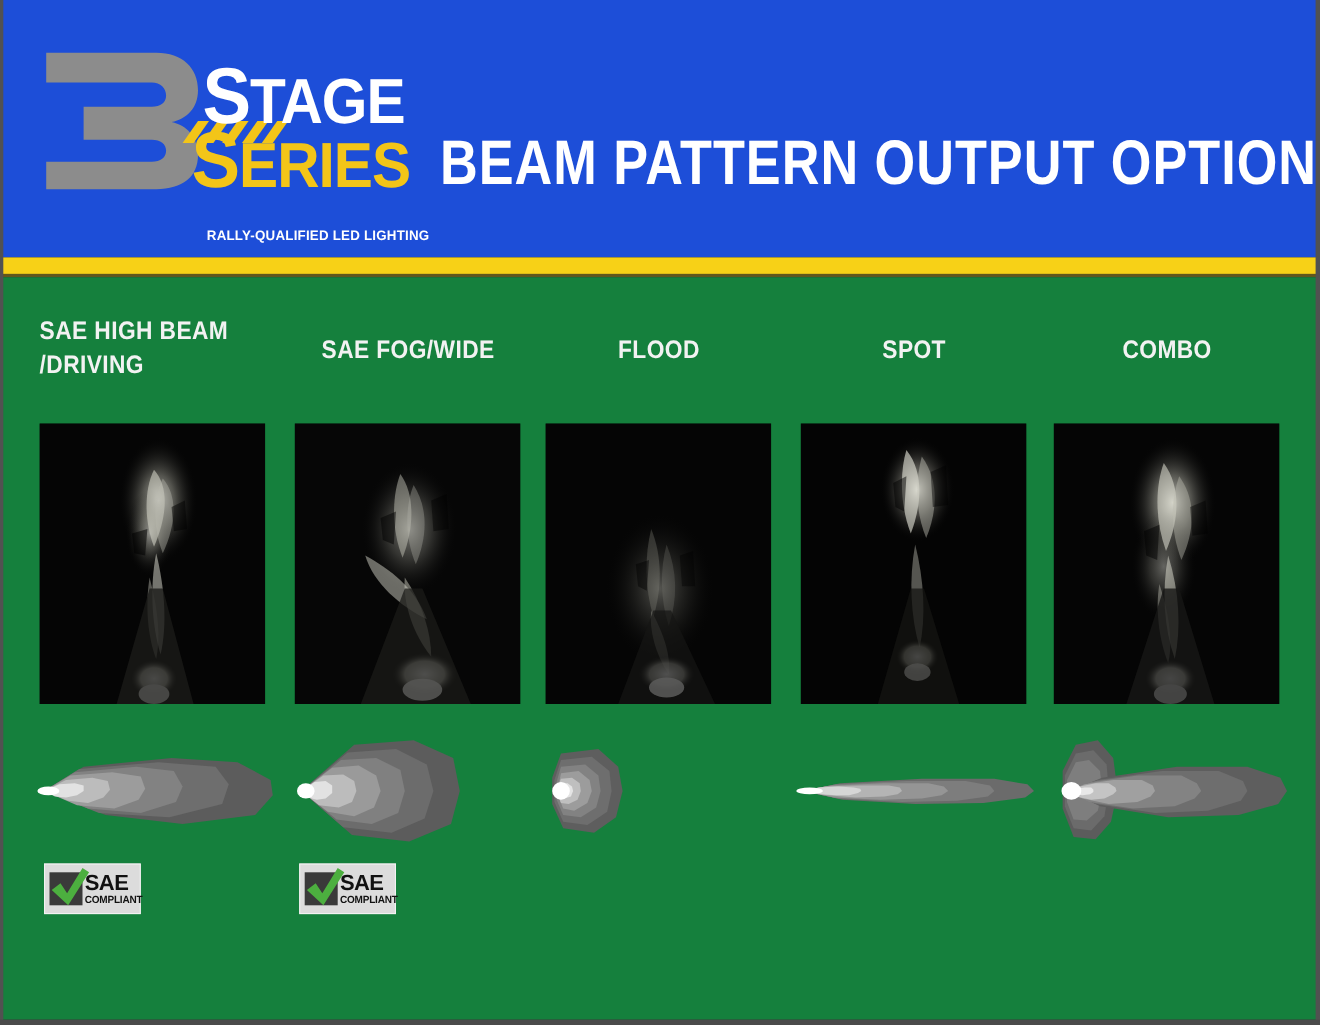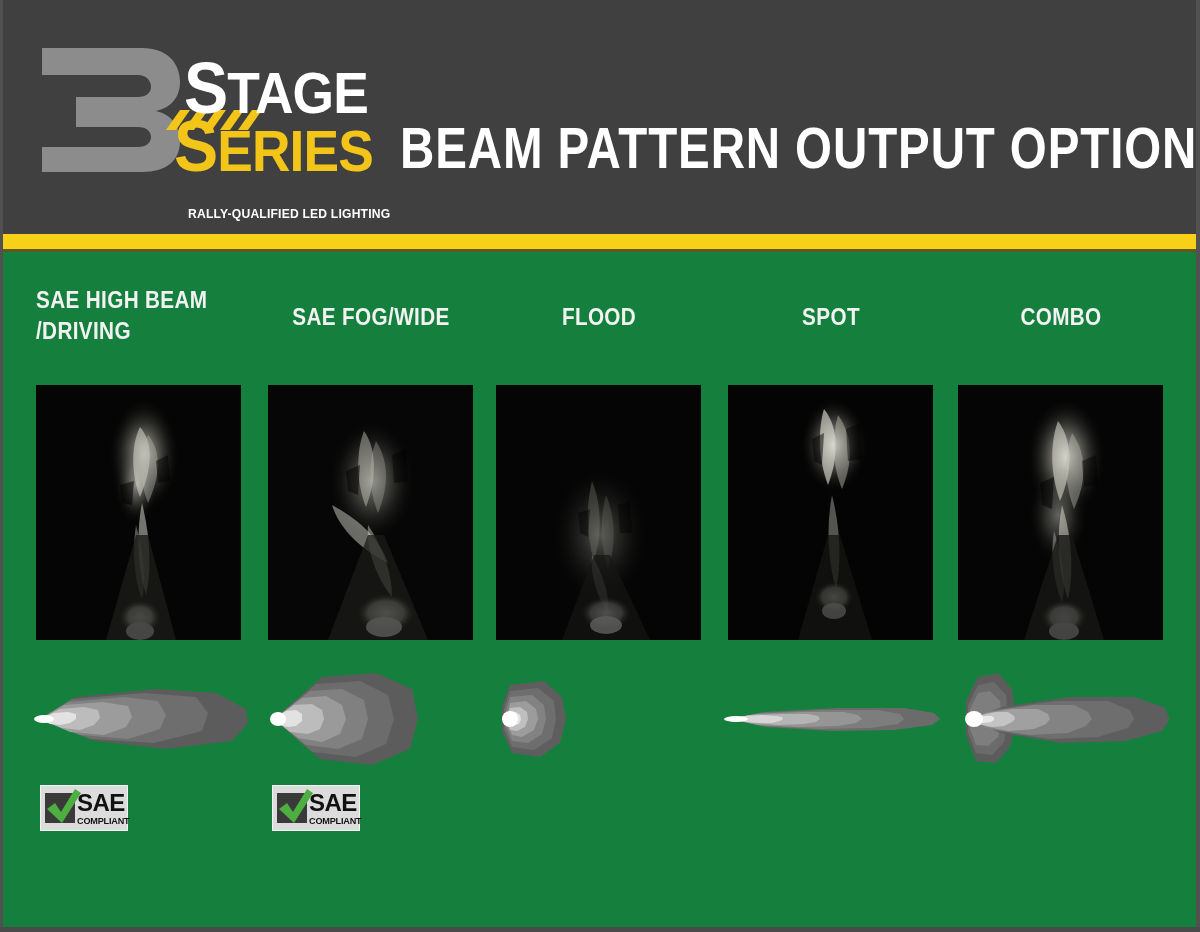--- a/index.html
+++ b/index.html
@@ -26,21 +26,21 @@
   }
   .frame-left  { left: 0;   top: 0; width: 3px; height: 932px; }
   .frame-right { right: 0;  top: 0; width: 4px; height: 932px; }
   .frame-bottom{ left: 0;   bottom: 0; width: 1200px; height: 5px; background:#4a4a4a; }
 
   
   .header {
     position: absolute;
     left: 0; top: 0;
     width: 1200px; height: 234px;
-    background: #404040;
+    background: #1d4ed8;
   }
   .accent-bar {
     position: absolute;
     left: 0; top: 234px;
     width: 1200px; height: 15px;
     background: #f7d117;
   }
   .accent-bar-shadow {
     position: absolute;
     left: 0; top: 249px;
@@ -196,21 +196,21 @@
     background: #3a3a3a;
     position: relative;
     flex: 0 0 auto;
   }
   .sae-check-box svg { position: absolute; left: -4px; top: -8px; }
   .sae-text {
     margin-left: 2px;
     line-height: 1;
   }
   .sae-big {
-    font-size: 24px;
+    font-size: 20px;
     font-weight: bold;
     color: #111;
     letter-spacing: -0.5px;
     display: block;
     font-family: "Liberation Sans", sans-serif;
   }
   .sae-small {
     font-size: 9.5px;
     font-weight: bold;
     color: #111;

